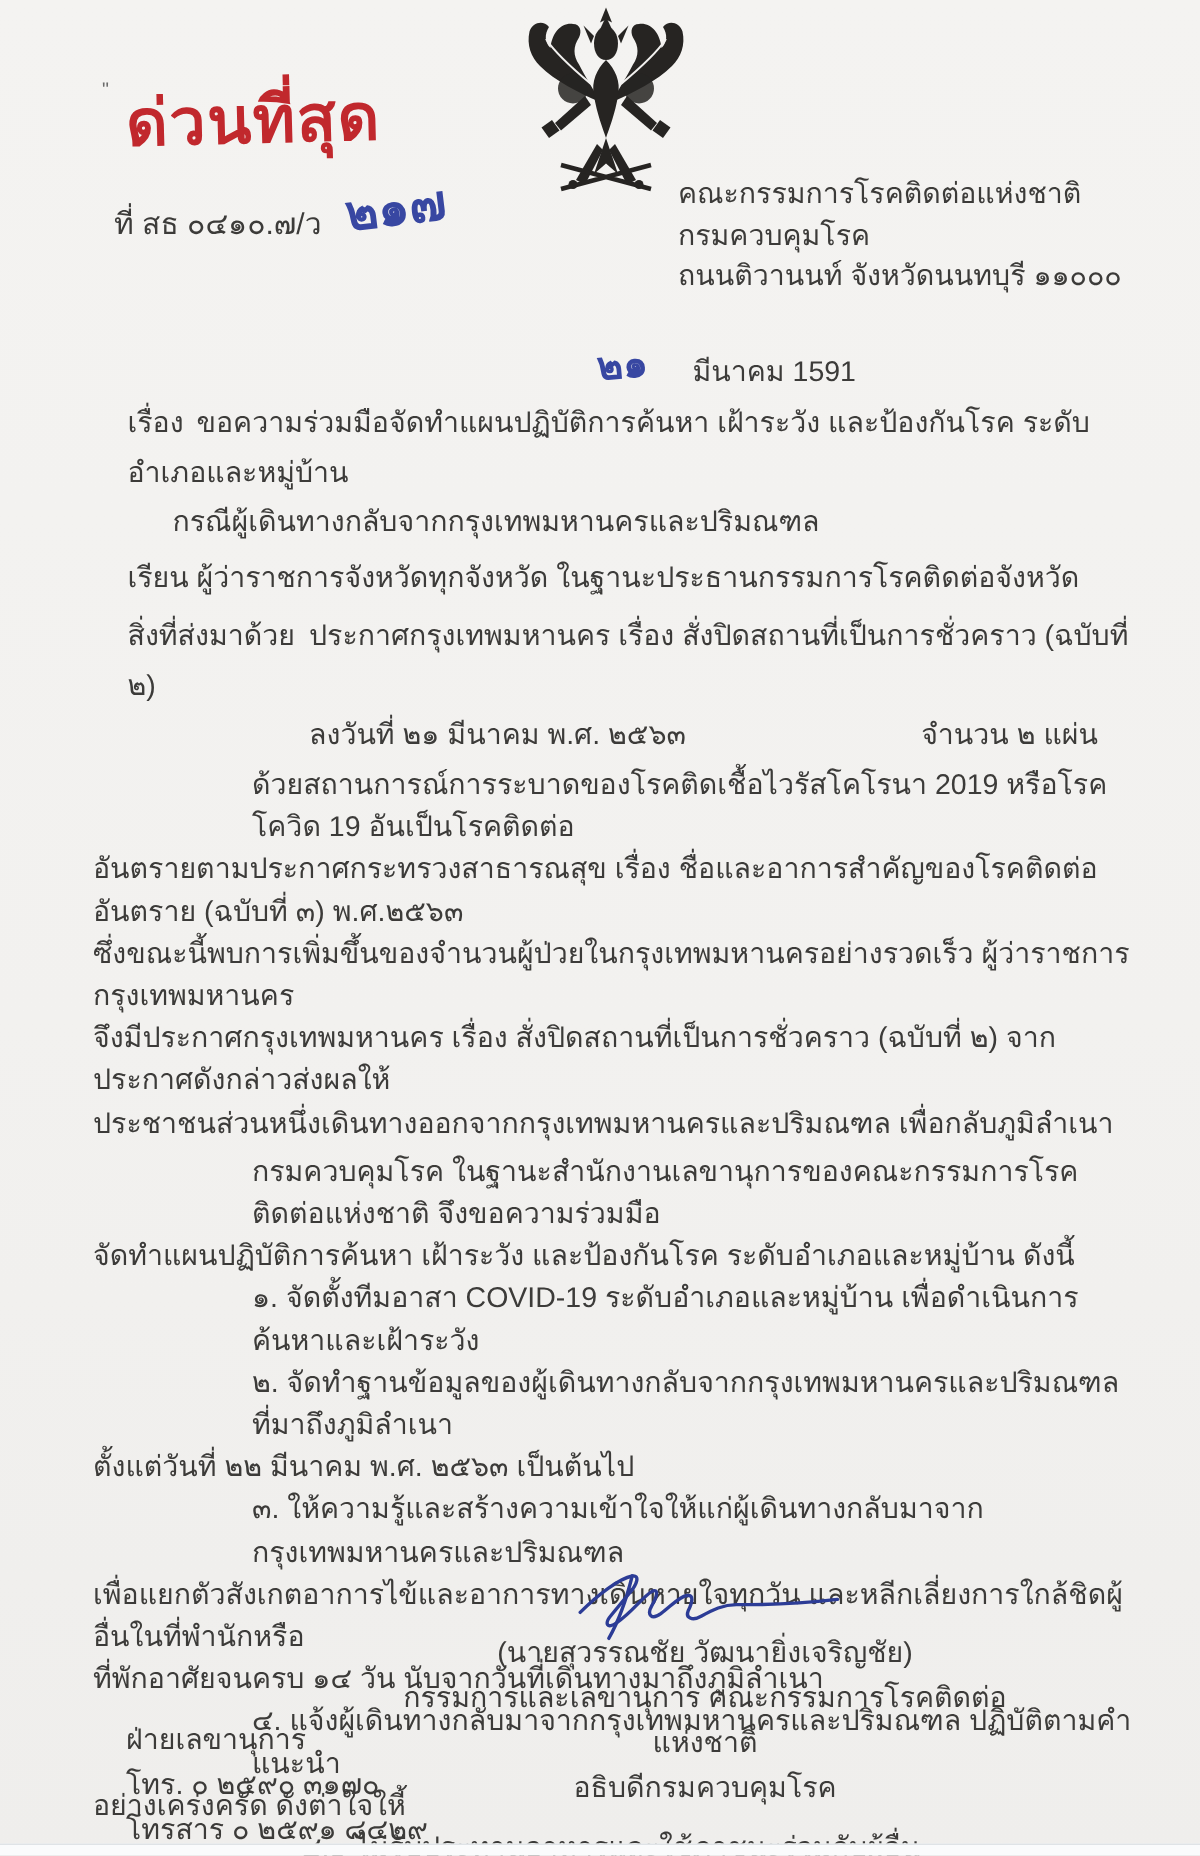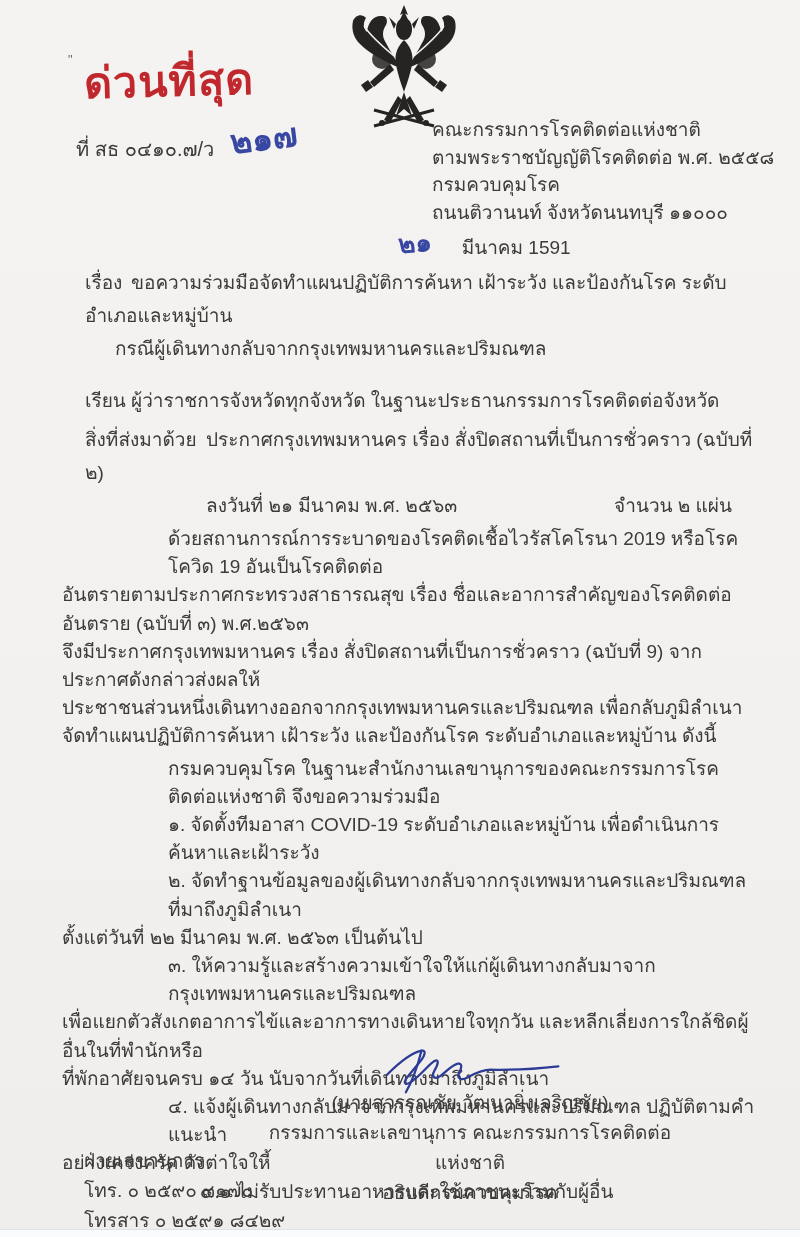--- a/index.html
+++ b/index.html
@@ -13,33 +13,33 @@
   .urgent-stamp {
     position:absolute; left:84px; top:60px; font-size:43px; font-weight:800;
     color:#c1282d; transform:rotate(-1.5deg); letter-spacing:1px; line-height:1;
   }
   .ref-line { position:absolute; left:76px; top:118px; font-size:20px; white-space:nowrap; }
   .ref-number {
     display:inline-block; color:#3847a2; font-size:33px; font-weight:600;
     transform:rotate(-7deg); position:relative; top:-6px; margin-left:10px;
   }
   .garuda { position:absolute; left:330px; top:4px; }
-  .sender { position:absolute; left:432px; top:116px; font-size:19px; line-height:27.5px; white-space:nowrap; }
+  .sender { position:absolute; left:452px; top:116px; font-size:19px; line-height:27.5px; white-space:nowrap; }
   .dateline { position:absolute; left:398px; top:224px; font-size:19px; }
   .date-day {
     display:inline-block; color:#3847a2; font-size:26px; font-weight:600;
     transform:rotate(-5deg); margin-right:30px; position:relative; top:-2px;
   }
   .letter-body { position:absolute; left:62px; top:266px; width:696px; font-size:19px; }
   .row { line-height:33px; }
   .row .lbl { display:inline-block; min-width:46px; }
   .row .lbl-wide { display:inline-block; min-width:121px; }
   .subj, .to, .attach { padding-left:23px; }
   .subj2 { padding-left:53px; }
-  .to { margin-top:19px; }
+  .to { margin-top:4px; }
   .attach { margin-top:6px; }
   .attach2 { padding-left:144px; display:flex; justify-content:space-between; padding-right:26px; }
   .paras { margin-top:3px; }
   .line { line-height:28.2px; }
   .indent { padding-left:106px; }
   .item { padding-left:106px; }
   .subitem { padding-left:138px; }
   .g1 { margin-top:4px; }
   .closing { position:absolute; left:255px; top:1044px; width:430px; text-align:center; font-size:19px; line-height:30px; }
   .signature-svg { display:block; margin:-2px auto -6px auto; }
@@ -81,21 +81,20 @@
       <path d="M80,92 L94,116 L88,119 L76,96 Z"></path>
       <circle cx="52" cy="119" r="3"></circle>
       <circle cx="96" cy="119" r="3"></circle>
       <path d="M44,106 L104,122 M104,106 L44,122" stroke="#262422" stroke-width="3" fill="none"></path>
     </g>
     <path d="M34,22 C40,31 52,42 64,52 M114,22 C108,31 96,42 84,52" stroke="#f2f1ef" stroke-width="1.4" fill="none"></path>
   </svg>
 
   <div class="sender">
     <div>คณะกรรมการโรคติดต่อแห่งชาติ</div>
-    <div>ตามพระราชบัญญัติโรคติดต่อ พ.ศ. ๒๕๕๘</div>
     <div>กรมควบคุมโรค</div>
     <div>ถนนติวานนท์ จังหวัดนนทบุรี ๑๑๐๐๐</div>
   </div>
 
   <div class="dateline">
     <span class="date-day">๒๑</span><span>มีนาคม 1591</span>
   </div>
 
   <div class="letter-body">
     <div class="row subj">
@@ -111,24 +110,25 @@
       <span class="lbl-wide">สิ่งที่ส่งมาด้วย</span><span>ประกาศกรุงเทพมหานคร เรื่อง สั่งปิดสถานที่เป็นการชั่วคราว (ฉบับที่ ๒)</span>
     </div>
     <div class="row attach2">
       <span>ลงวันที่ ๒๑ มีนาคม พ.ศ. ๒๕๖๓</span>
       <span>จำนวน ๒ แผ่น</span>
     </div>
 
     <div class="paras">
         <div class="line indent">ด้วยสถานการณ์การระบาดของโรคติดเชื้อไวรัสโคโรนา 2019 หรือโรคโควิด 19 อันเป็นโรคติดต่อ</div>
         <div class="line">อันตรายตามประกาศกระทรวงสาธารณสุข เรื่อง ชื่อและอาการสำคัญของโรคติดต่ออันตราย (ฉบับที่ ๓) พ.ศ.๒๕๖๓</div>
-        <div class="line">จึงมีประกาศกรุงเทพมหานคร เรื่อง สั่งปิดสถานที่เป็นการชั่วคราว (ฉบับที่ 9) จากประกาศดังกล่าวส่งผลให้</div>
+        <div class="line">ซึ่งขณะนี้พบการเพิ่มขึ้นของจำนวนผู้ป่วยในกรุงเทพมหานครอย่างรวดเร็ว ผู้ว่าราชการกรุงเทพมหานคร</div>
+        <div class="line">จึงมีประกาศกรุงเทพมหานคร เรื่อง สั่งปิดสถานที่เป็นการชั่วคราว (ฉบับที่ ๒) จากประกาศดังกล่าวส่งผลให้</div>
         <div class="line">ประชาชนส่วนหนึ่งเดินทางออกจากกรุงเทพมหานครและปริมณฑล เพื่อกลับภูมิลำเนา</div>
+        <div class="line indent g1">กรมควบคุมโรค ในฐานะสำนักงานเลขานุการของคณะกรรมการโรคติดต่อแห่งชาติ จึงขอความร่วมมือ</div>
         <div class="line">จัดทำแผนปฏิบัติการค้นหา เฝ้าระวัง และป้องกันโรค ระดับอำเภอและหมู่บ้าน ดังนี้</div>
-        <div class="line indent g1">กรมควบคุมโรค ในฐานะสำนักงานเลขานุการของคณะกรรมการโรคติดต่อแห่งชาติ จึงขอความร่วมมือ</div>
         <div class="line item">๑. จัดตั้งทีมอาสา COVID-19 ระดับอำเภอและหมู่บ้าน เพื่อดำเนินการค้นหาและเฝ้าระวัง</div>
         <div class="line item">๒. จัดทำฐานข้อมูลของผู้เดินทางกลับจากกรุงเทพมหานครและปริมณฑล ที่มาถึงภูมิลำเนา</div>
         <div class="line">ตั้งแต่วันที่ ๒๒ มีนาคม พ.ศ. ๒๕๖๓ เป็นต้นไป</div>
         <div class="line item">๓. ให้ความรู้และสร้างความเข้าใจให้แก่ผู้เดินทางกลับมาจากกรุงเทพมหานครและปริมณฑล</div>
         <div class="line">เพื่อแยกตัวสังเกตอาการไข้และอาการทางเดินหายใจทุกวัน และหลีกเลี่ยงการใกล้ชิดผู้อื่นในที่พำนักหรือ</div>
         <div class="line">ที่พักอาศัยจนครบ ๑๔ วัน นับจากวันที่เดินทางมาถึงภูมิลำเนา</div>
         <div class="line item">๔. แจ้งผู้เดินทางกลับมาจากกรุงเทพมหานครและปริมณฑล ปฏิบัติตามคำแนะนำ</div>
         <div class="line">อย่างเคร่งครัด ดังต่าใจใหี้</div>
         <div class="line subitem">๔.๑ ไม่รับประทานอาหารและใช้ภาชนะร่วมกับผู้อื่น</div>
       </div>

